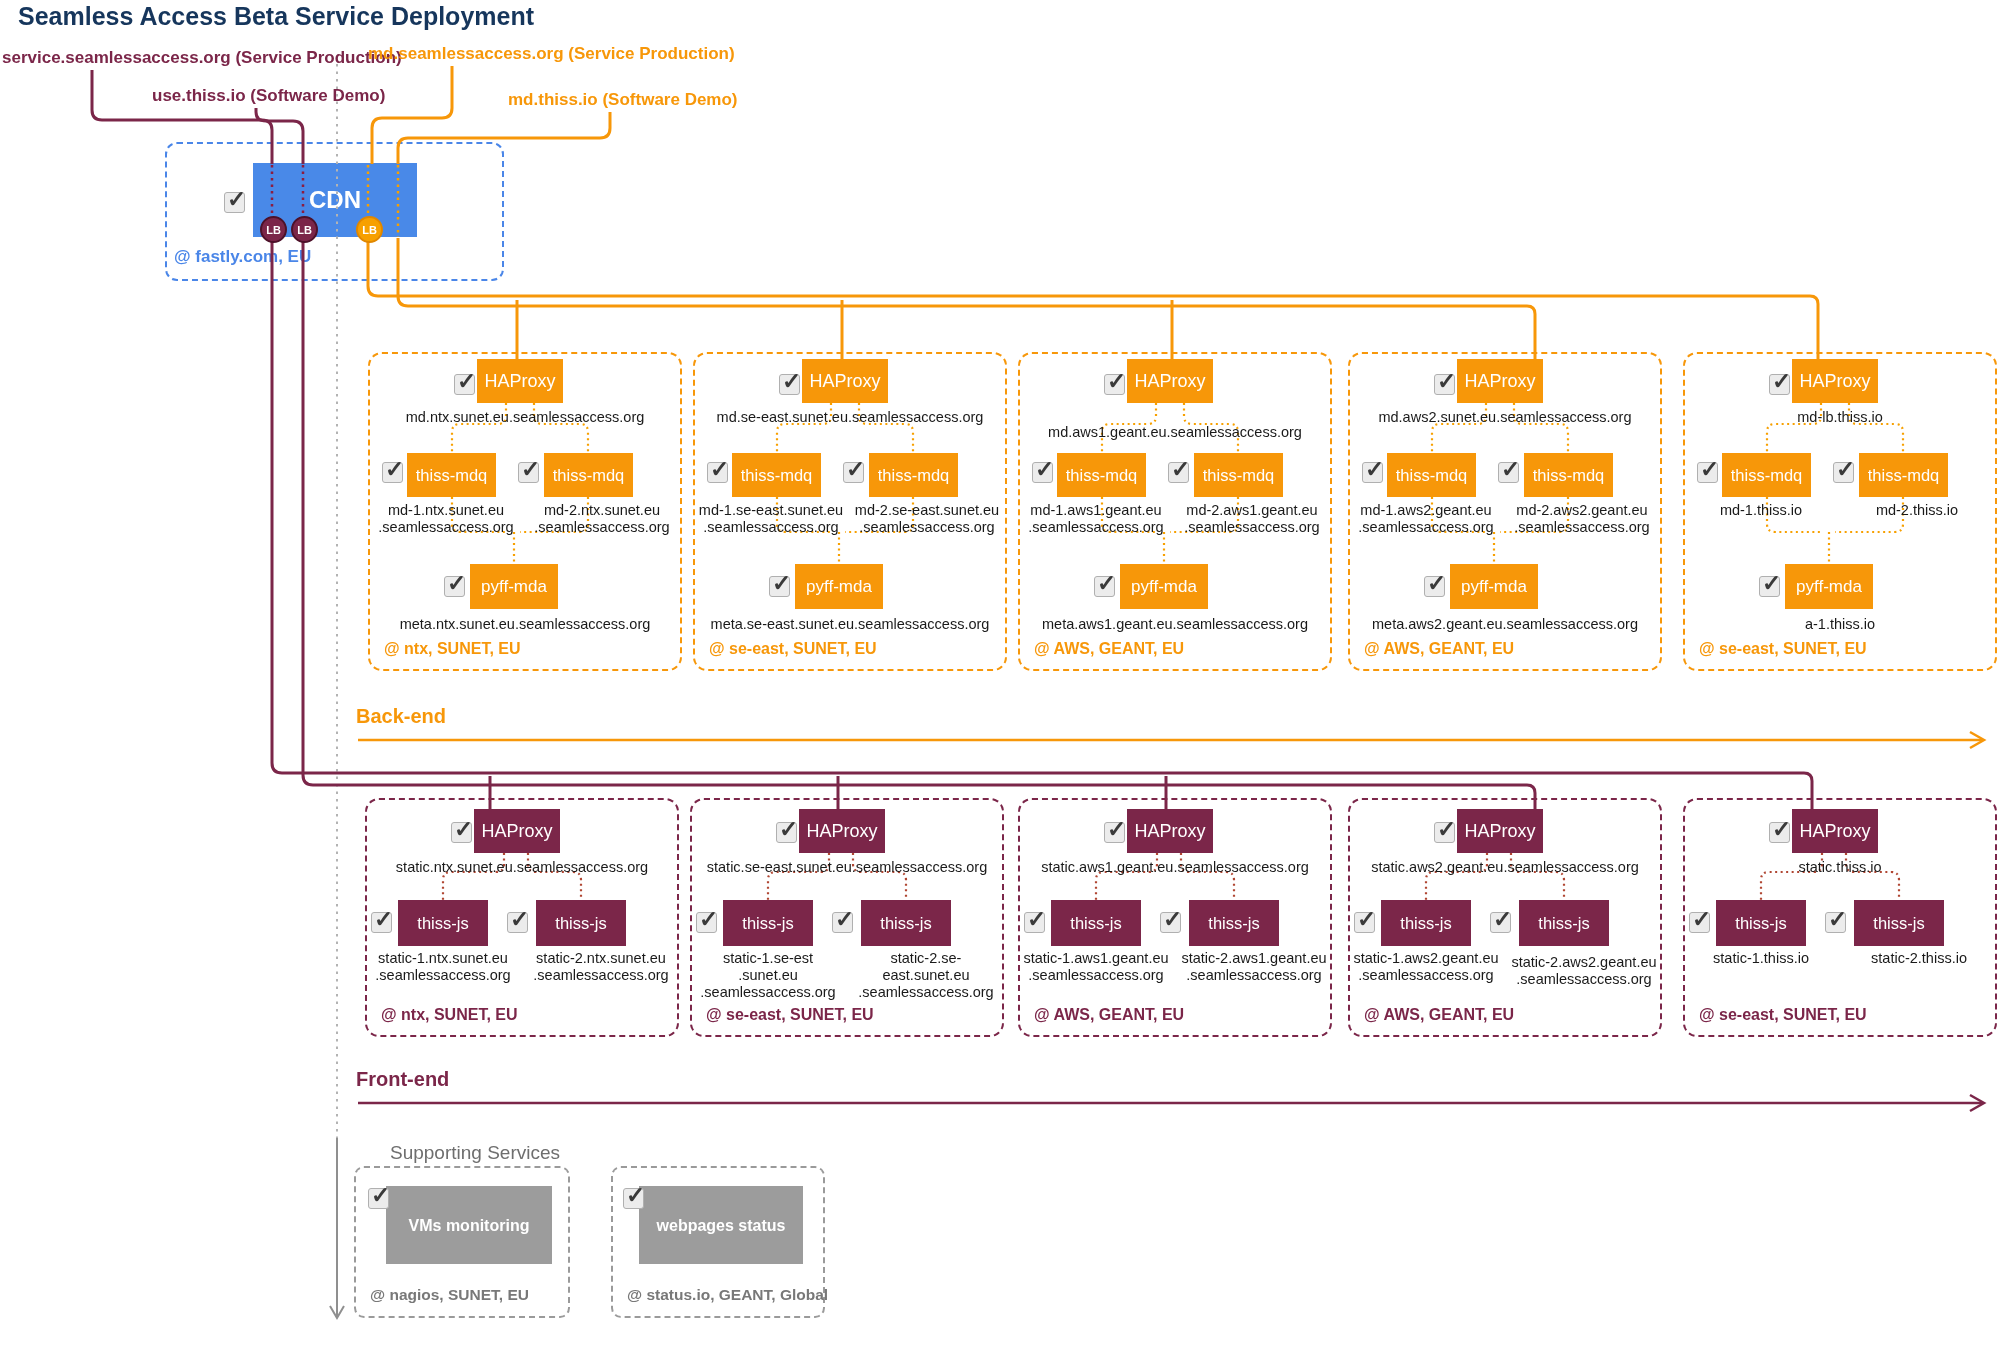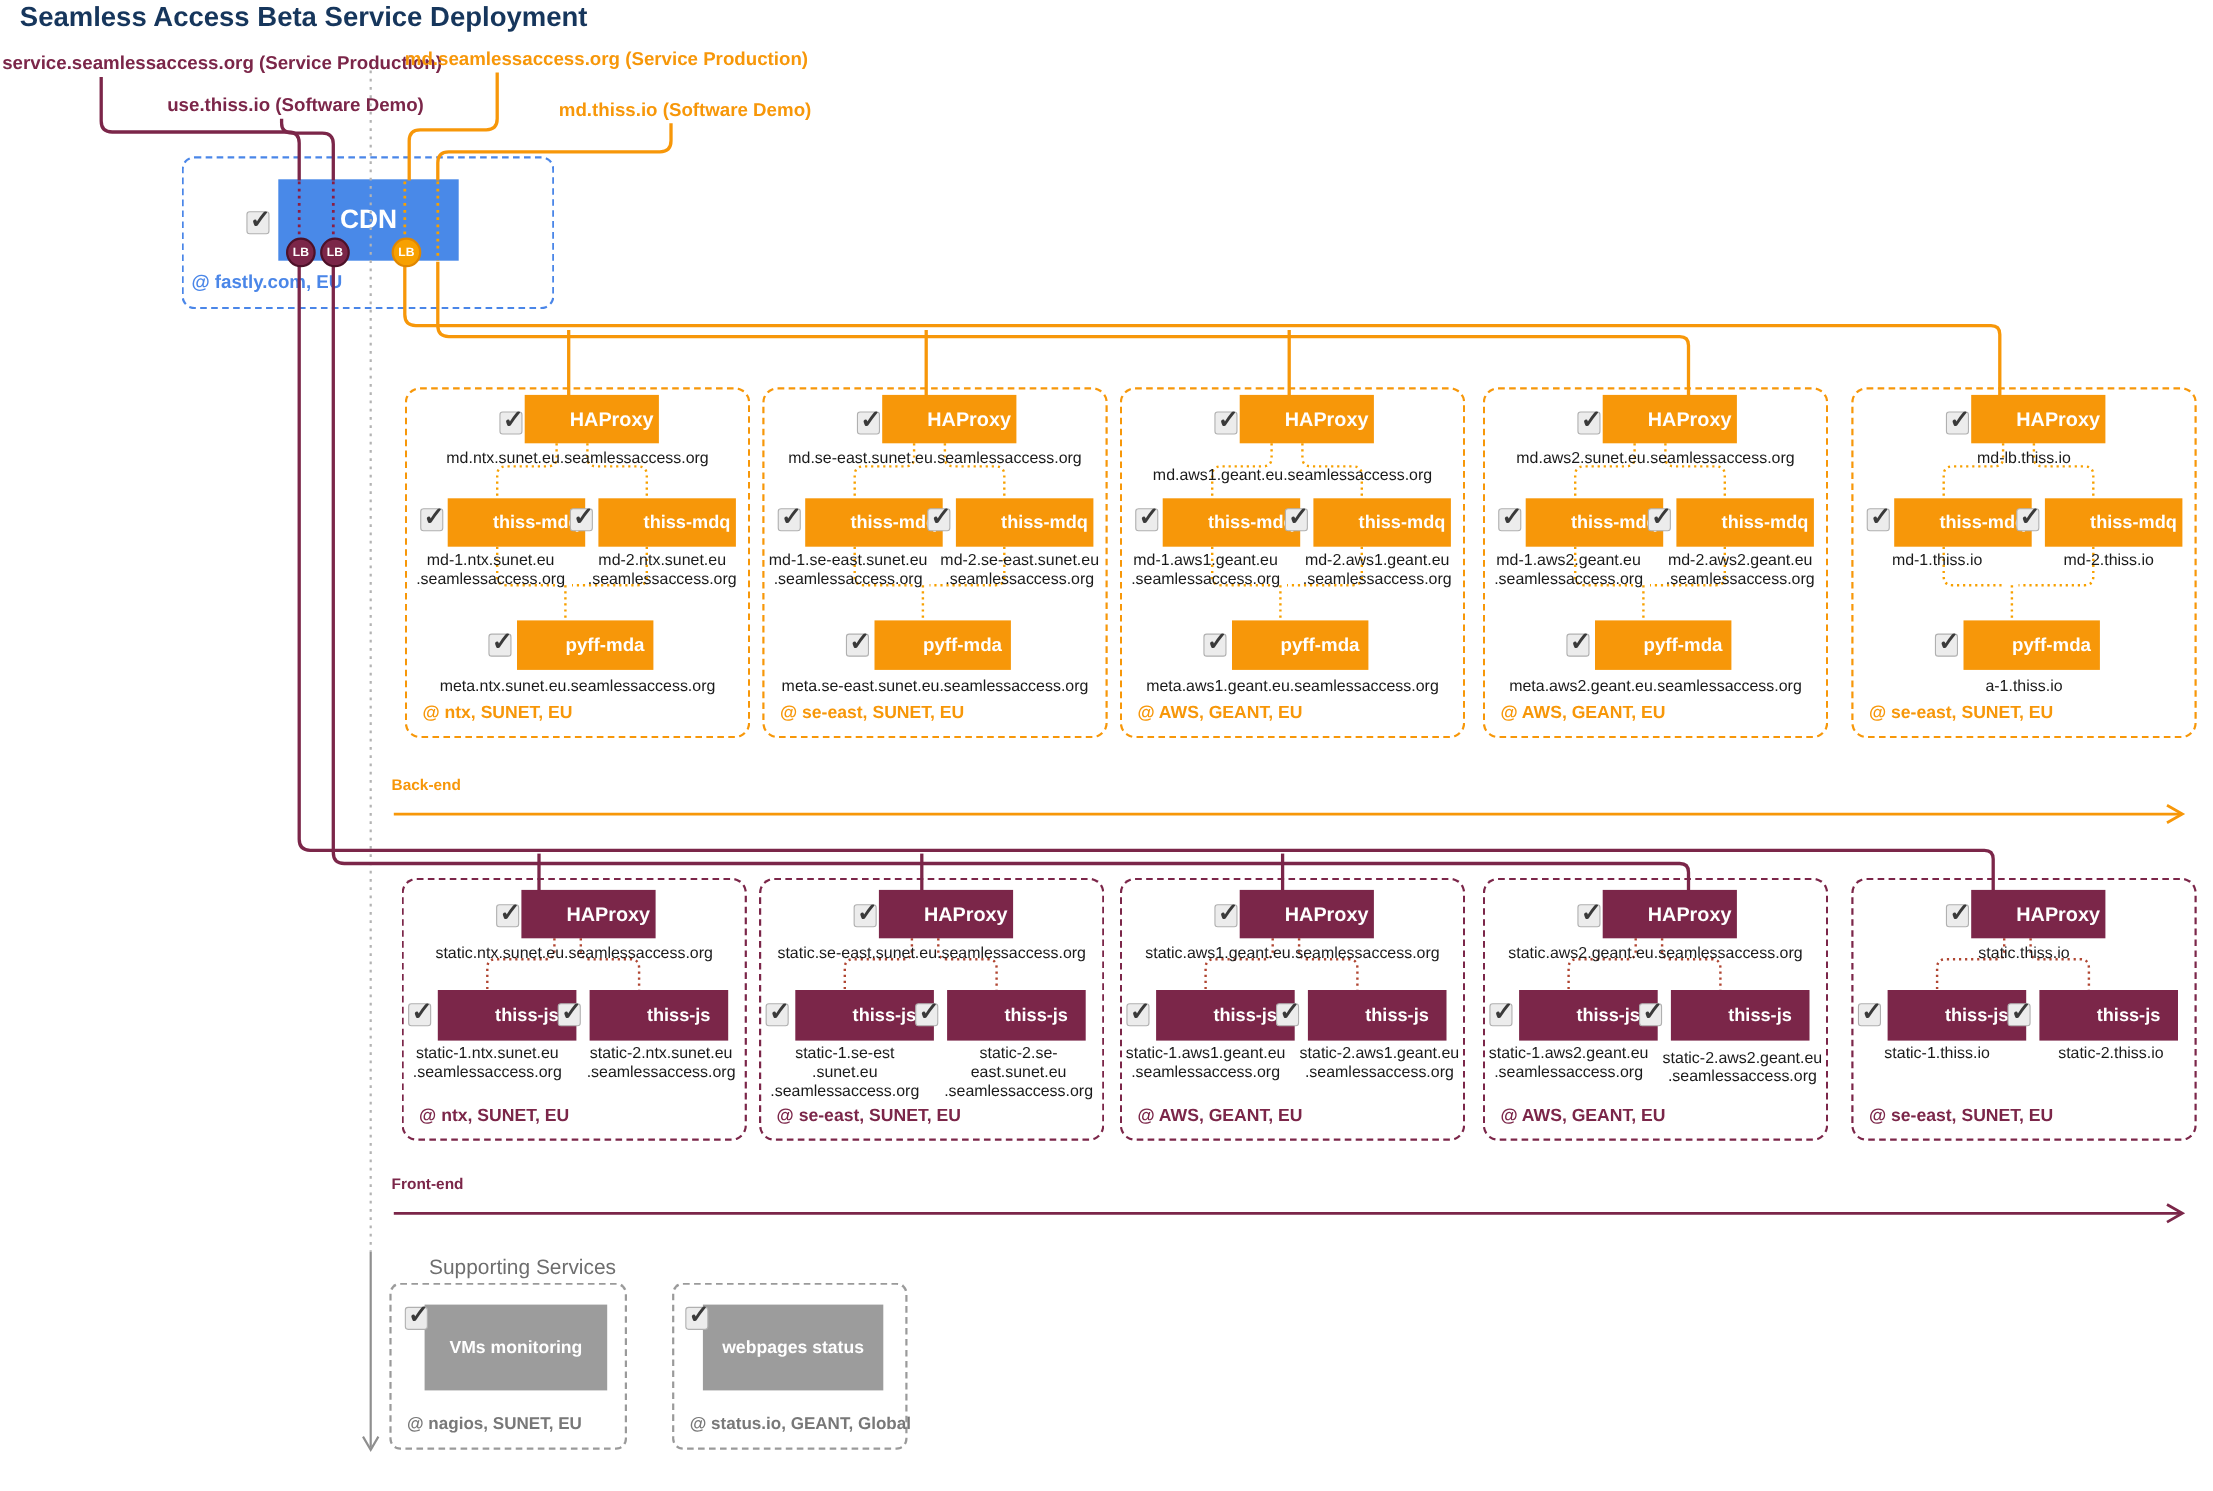--- a/index.html
+++ b/index.html
@@ -21,29 +21,29 @@
   .lb-m{background:#7b2649;border:2px solid #4d1129;}
   .lb-o{background:#f7a000;border:2px solid #e08700;}
   
   .cb{position:absolute;width:19px;height:19px;background:#ececec;border:1.5px solid #b0b0b0;
       border-radius:3px;z-index:5;}
   .cb::after{content:"\2713";position:absolute;left:2px;top:-7px;font-size:23px;font-weight:bold;color:#3a3a3a;}
   
   .group{position:absolute;width:310px;border-radius:14px;z-index:2;}
   .bgroup{height:315px;border:2.5px dashed #f79709;}
   .fgroup{height:235px;border:2.5px dashed #7b2649;}
-  .node{position:absolute;color:#fff;font-weight:bold;text-align:center;
-        display:flex;align-items:center;justify-content:center;z-index:3;padding-left:36px;}
+  .node{position:absolute;color:#fff;font-weight:normal;text-align:center;
+        display:flex;align-items:center;justify-content:center;z-index:3;}
   .node-o{background:#f79709;}
   .node-m{background:#7b2649;}
   .domain{position:absolute;text-align:center;font-size:14.5px;color:#1a1a1a;
           white-space:pre-line;line-height:17px;z-index:4;}
   .loc{position:absolute;left:14px;font-weight:bold;font-size:16px;white-space:nowrap;}
   .gsvg{position:absolute;left:0;top:0;}
-  .seclbl{position:absolute;font-size:14px;font-weight:bold;text-align:center;}
+  .seclbl{position:absolute;font-size:20px;font-weight:bold;text-align:center;}
   
   .sgroup{position:absolute;border:2px dashed #9a9a9a;border-radius:10px;z-index:2;}
   .snode{position:absolute;background:#9c9c9c;color:#fff;font-weight:bold;font-size:16px;text-align:center;
          display:flex;align-items:center;justify-content:center;white-space:pre-line;line-height:19px;}
   .sloc{position:absolute;left:14px;bottom:12px;font-weight:bold;font-size:15.5px;color:#787878;white-space:nowrap;}
   .support-title{position:absolute;left:390px;top:1142px;font-size:19px;color:#6e6e6e;}
 </style>
 </head>
 <body>
 

